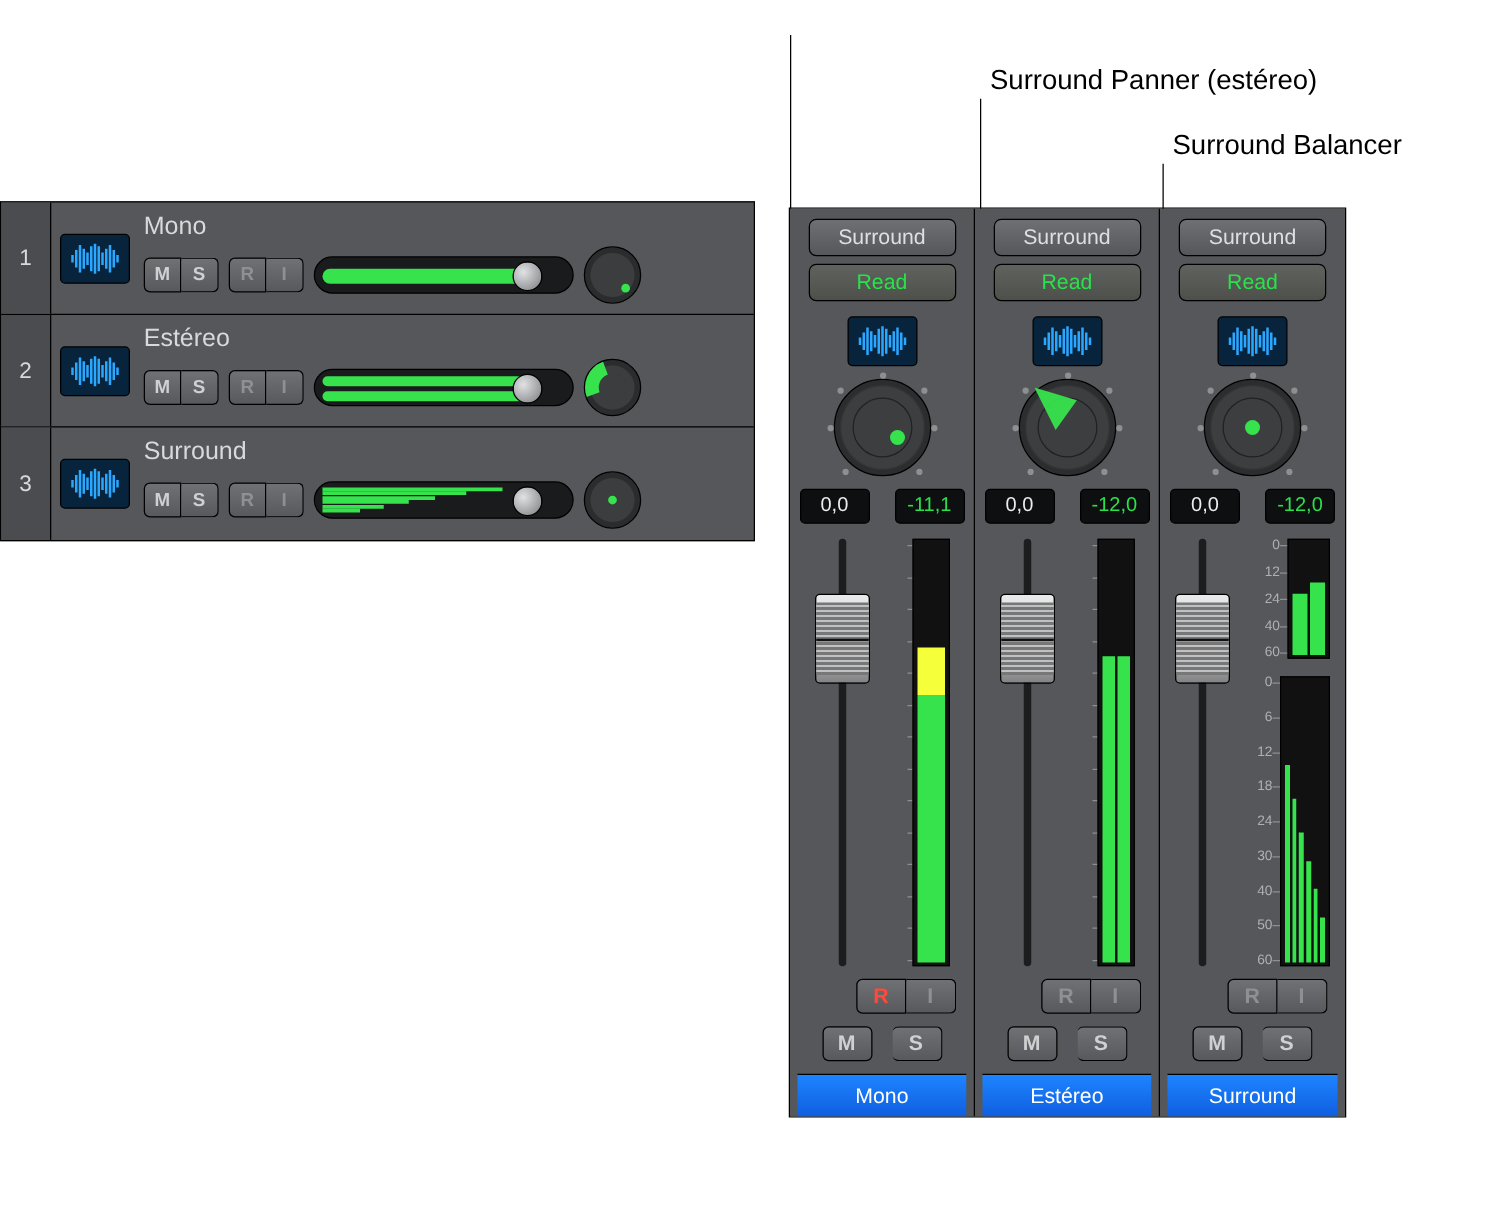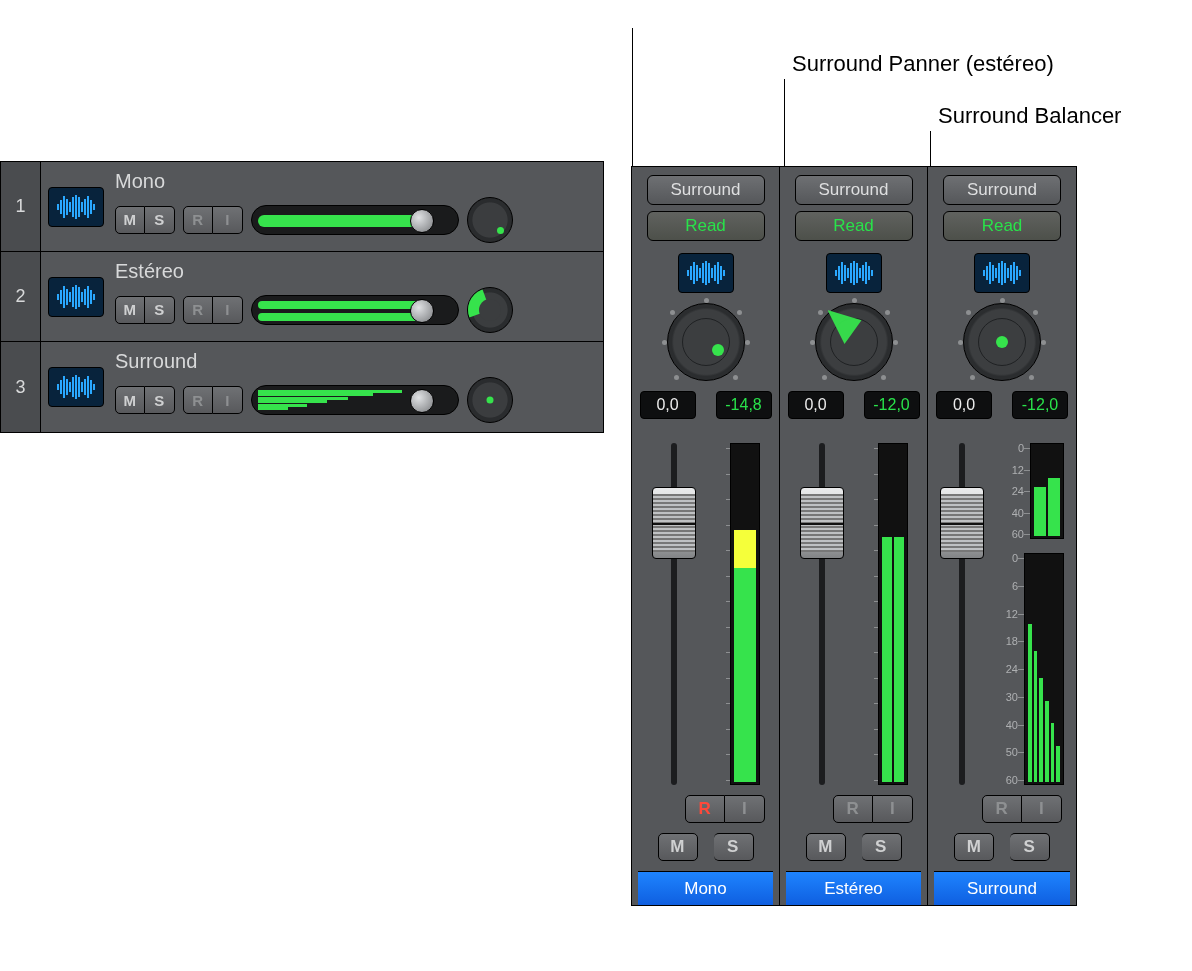--- a/index.html
+++ b/index.html
@@ -69,21 +69,21 @@
 
   .surround{width:78px;height:78px;border-radius:50%;background:radial-gradient(circle,#3c3e40 60%,#2b2d2f 64%);border:1px solid #000;position:relative;margin-bottom:10px}
   .surround::before{content:"";position:absolute;inset:14px;border-radius:50%;border:1px solid #1f2123}
   .surround .puck{position:absolute;width:12px;height:12px;border-radius:50%;background:var(--green)}
   .surround.mono .puck{left:44px;top:40px}
   .surround.bal .puck{left:50%;top:50%;transform:translate(-50%,-50%)}
   .surround.stereo::after{content:"";position:absolute;left:12px;top:6px;width:34px;height:34px;background:var(--green);clip-path:polygon(50% 100%,0 0,100% 30%);opacity:.95}
   .sdots{position:absolute;inset:-6px}
   .sdots span{position:absolute;width:5px;height:5px;border-radius:50%;background:#8d8f91}
 
-  .readout{display:flex;gap:20px;margin-bottom:24px}
+  .readout{display:flex;gap:20px;margin-bottom:12px}
   .ro{width:56px;height:28px;background:#0e0f10;border:1px solid #000;border-radius:4px;display:flex;align-items:center;justify-content:center;font-size:16px}
   .ro.white{color:#ececec}
   .ro.green{color:var(--green-txt)}
 
   .fader-area{position:relative;width:100%;height:342px;display:flex;justify-content:center}
   .fader-area.dual{justify-content:space-between;padding:0 6px}
 
   
   .fader{position:relative;width:44px;height:100%}
   .fader .track-slot{position:absolute;left:50%;top:0;bottom:0;width:6px;margin-left:-3px;background:#1c1d1f;border-radius:3px}
@@ -315,21 +315,21 @@
             <span style="right:8px;top:12px"></span>
             <span style="left:0;top:42px"></span>
             <span style="right:0;top:42px"></span>
             <span style="left:12px;bottom:6px"></span>
             <span style="right:12px;bottom:6px"></span>
           </div>
         <div class="puck"></div>
       </div>
       <div class="readout">
         <div class="ro white">0,0</div>
-        <div class="ro green">-14,8</div>
+        <div class="ro green">-11,1</div>
       </div>
       <div class="fader-area" style="gap:8px">
         <div class="fader">
           <div class="track-slot"></div>
           <div class="cap" style="top:44px"></div>
         </div>
         <div class="scale right">
           <span>0</span>
             <span>3</span>
             <span>6</span>

